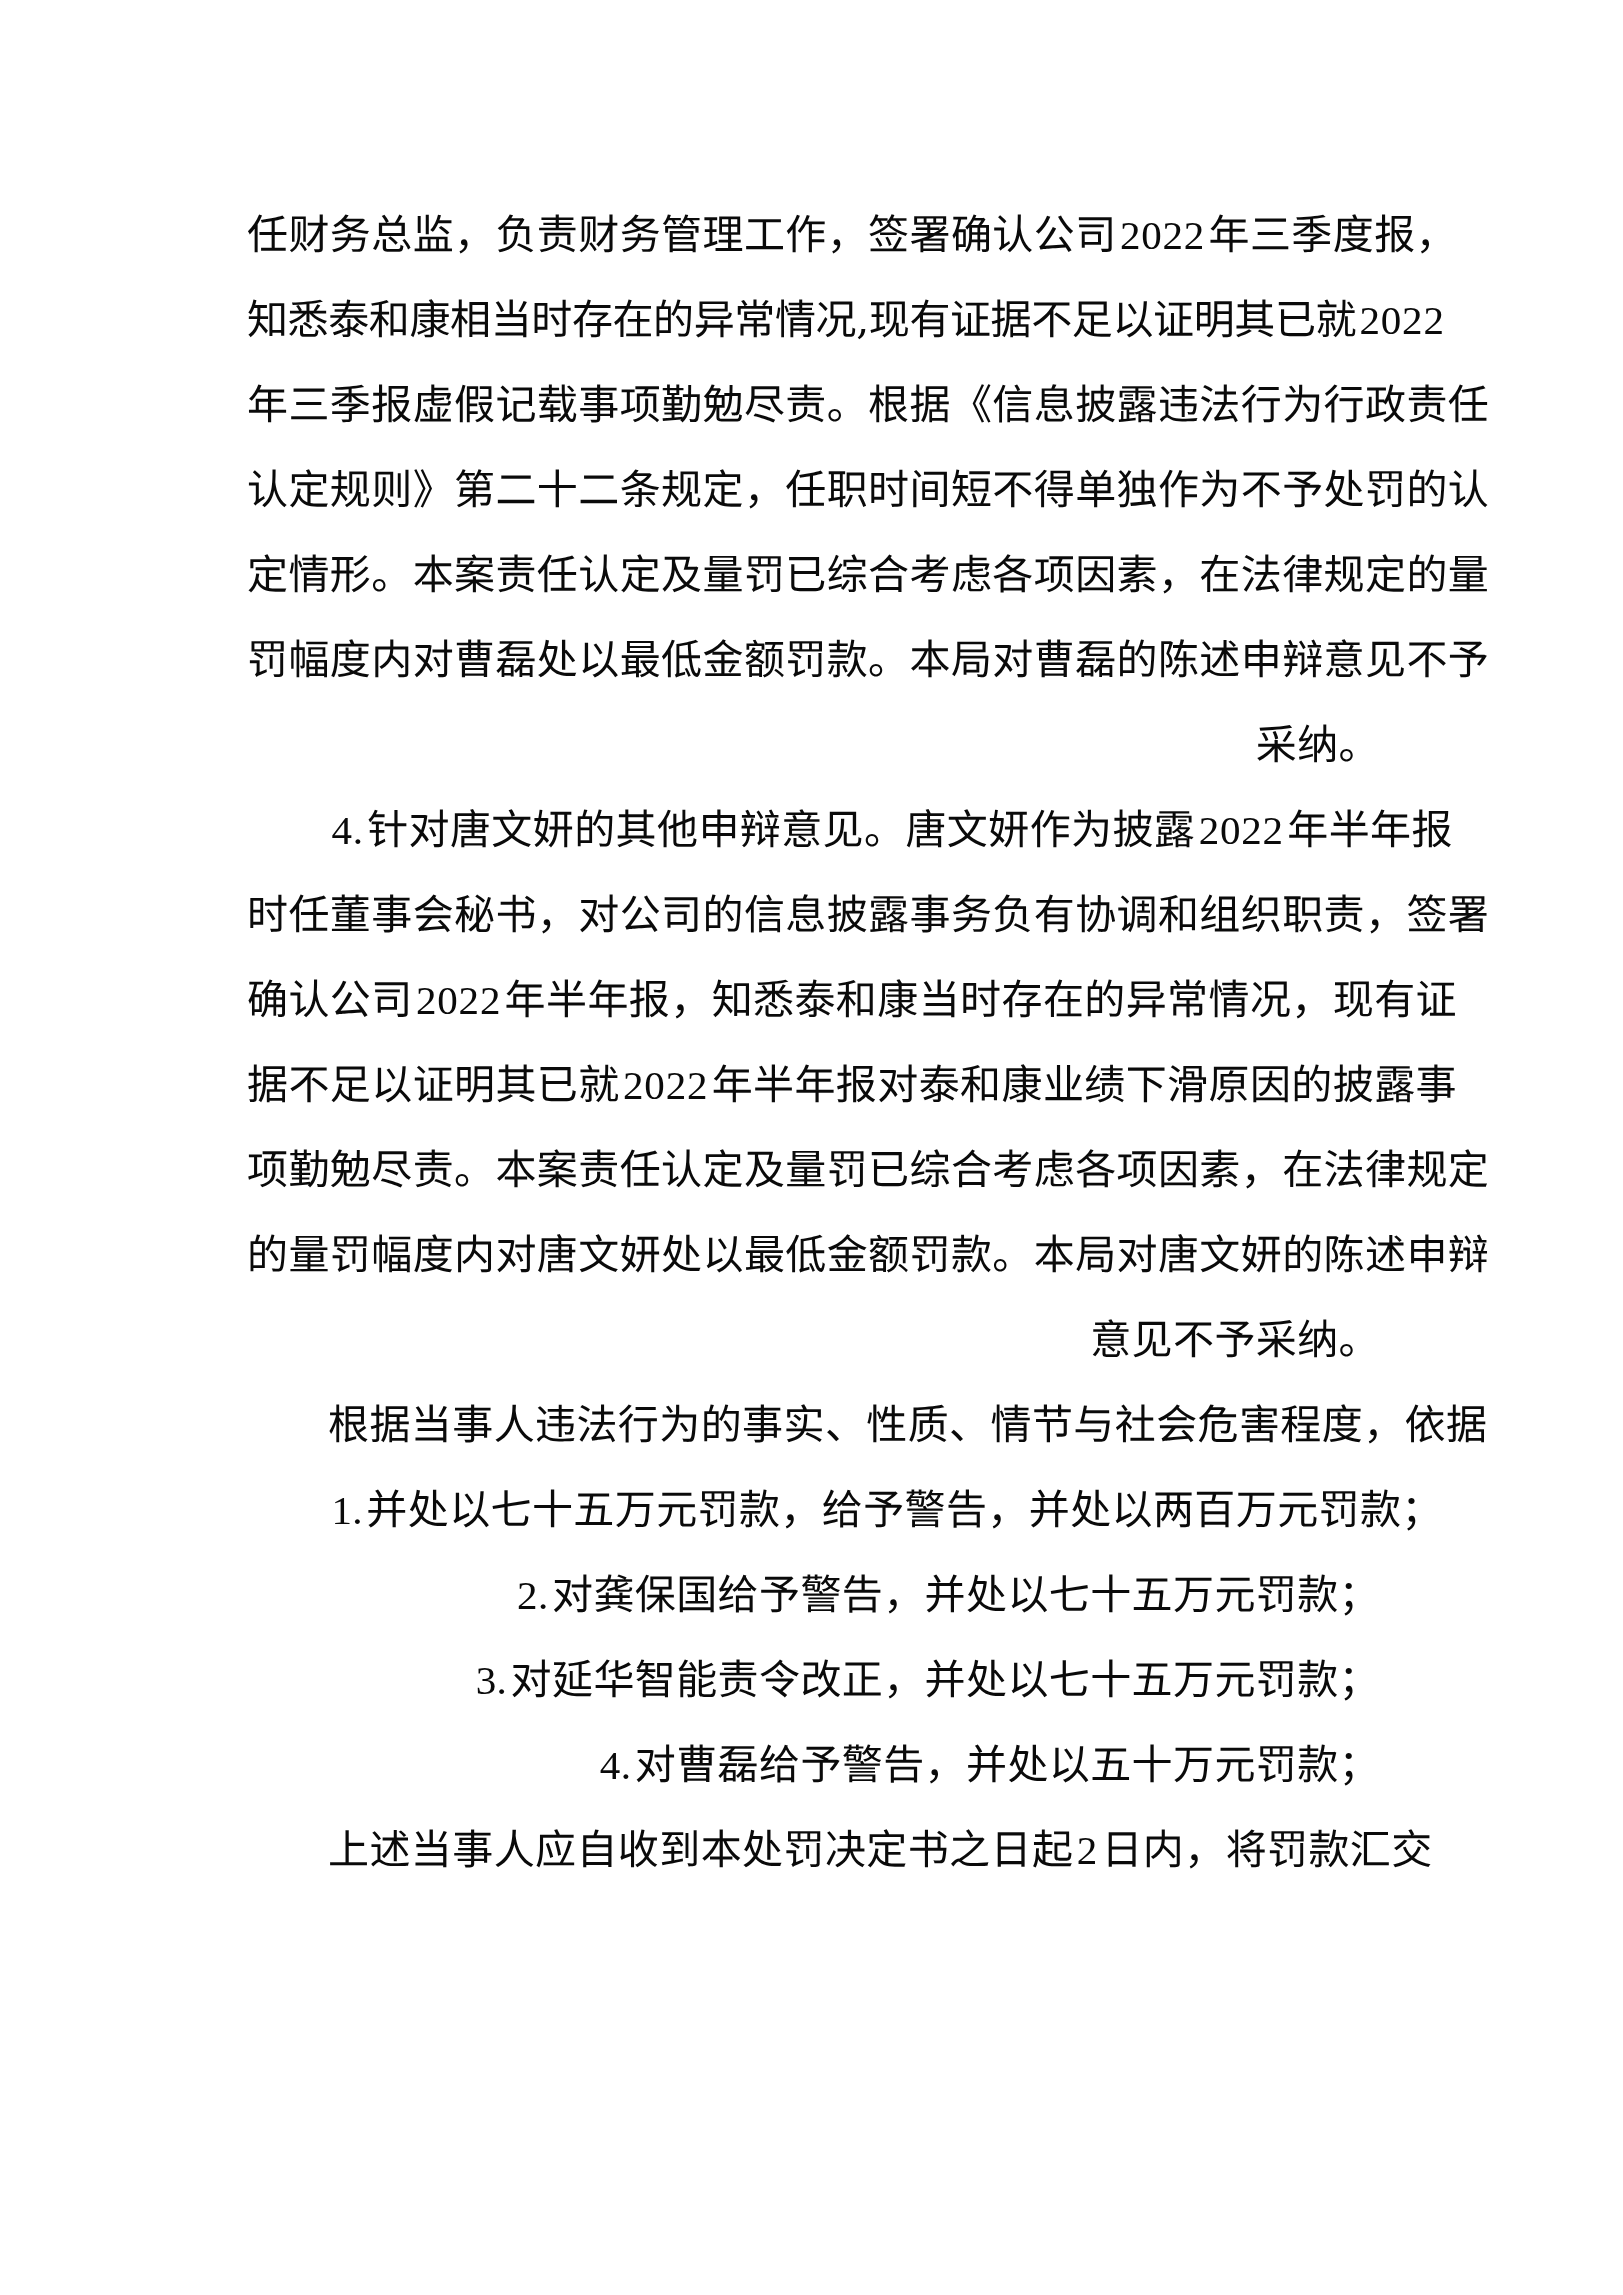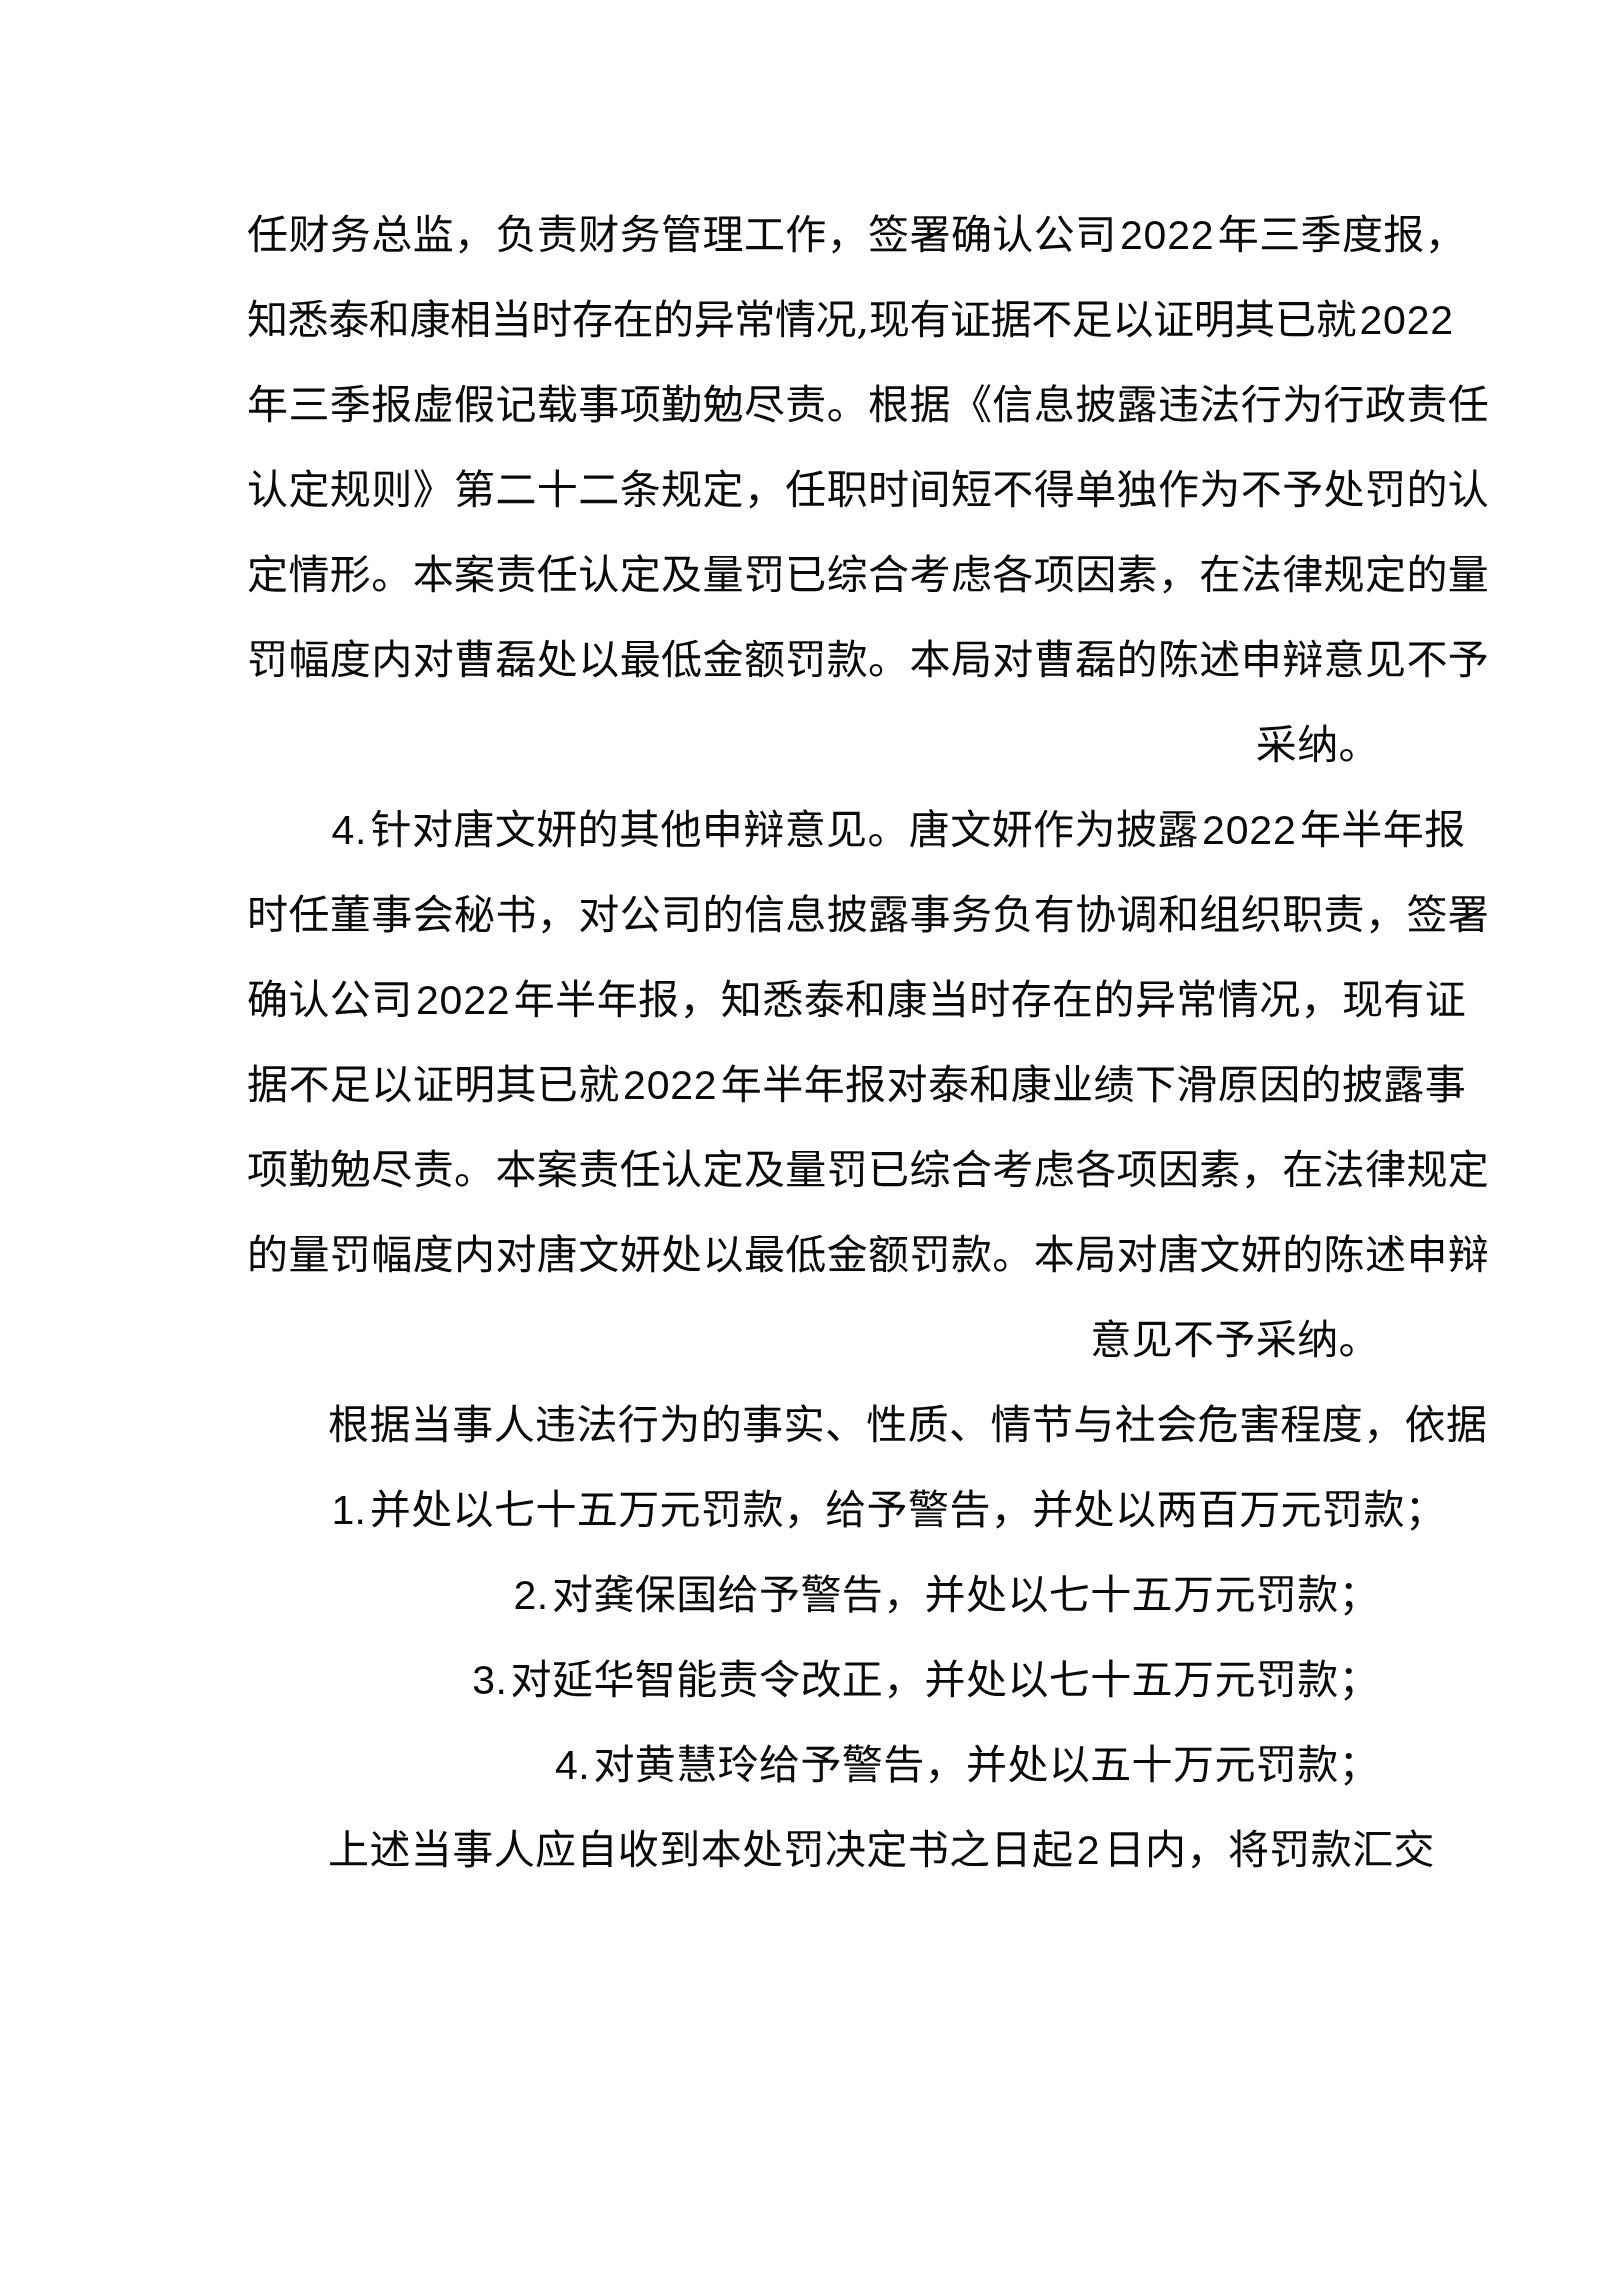--- a/index.html
+++ b/index.html
@@ -78,21 +78,21 @@
   }
   .line.just.indent {
     text-indent: 0;
     padding-left: 81px;
     width: 1133px;
     box-sizing: border-box;
   }
 
   
   .lat {
-    font-family: Liberation Sans, sans-serif;
+    font-family: Liberation Serif, serif;
     letter-spacing: 0.8px;
     padding: 0 3.4px;
   }
 
   .num-prefix {
     letter-spacing: 0.4px;
   }
 </style>
 </head>
 <body>
@@ -511,21 +511,21 @@
           <span>，</span>
           <span>依</span>
           <span>据</span>
         </span>
     </div>
 
     <div class="para">
       <span class="line last indent"><span class="lat num-prefix">1.</span><span>并处以七十五万元罚款，给予警告，并处以两百万元罚款；</span></span>
       <span class="line last indent"><span class="lat num-prefix">2.</span><span>对龚保国给予警告，并处以七十五万元罚款；</span></span>
       <span class="line last indent"><span class="lat num-prefix">3.</span><span>对延华智能责令改正，并处以七十五万元罚款；</span></span>
-      <span class="line last indent"><span class="lat num-prefix">4.</span><span>对黄慧玲给予警告，并处以五十万元罚款；</span></span>
+      <span class="line last indent"><span class="lat num-prefix">4.</span><span>对曹磊给予警告，并处以五十万元罚款；</span></span>
     </div>
 
     <div class="para">
       <span class="line just indent">
           <span>上</span>
           <span>述</span>
           <span>当</span>
           <span>事</span>
           <span>人</span>
           <span>应</span>

